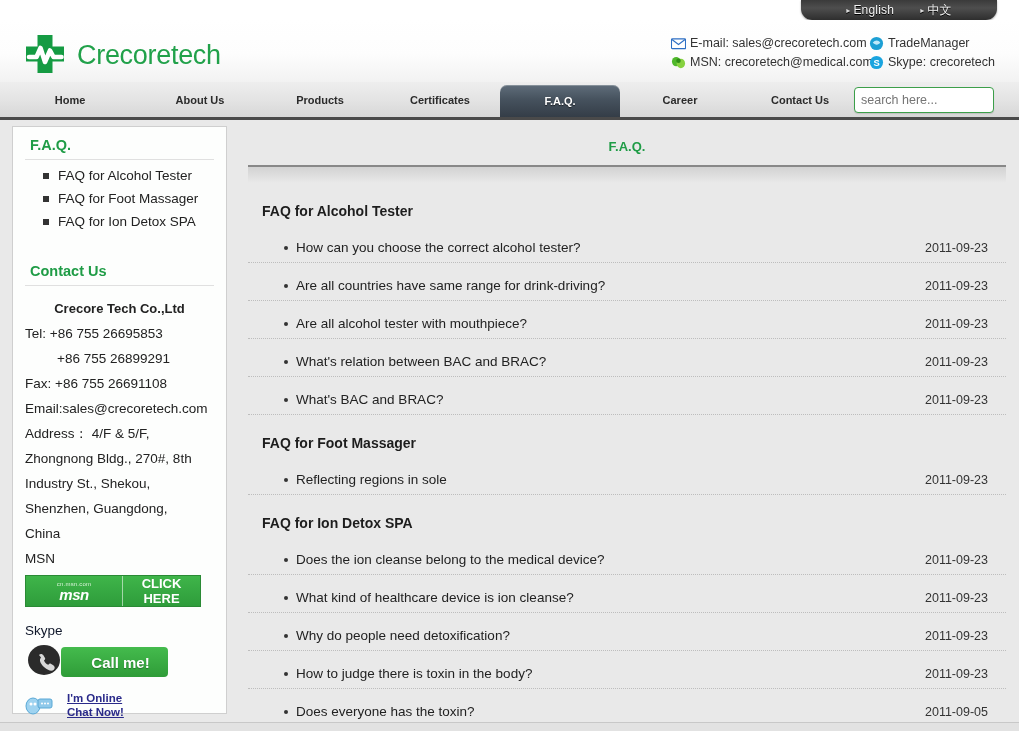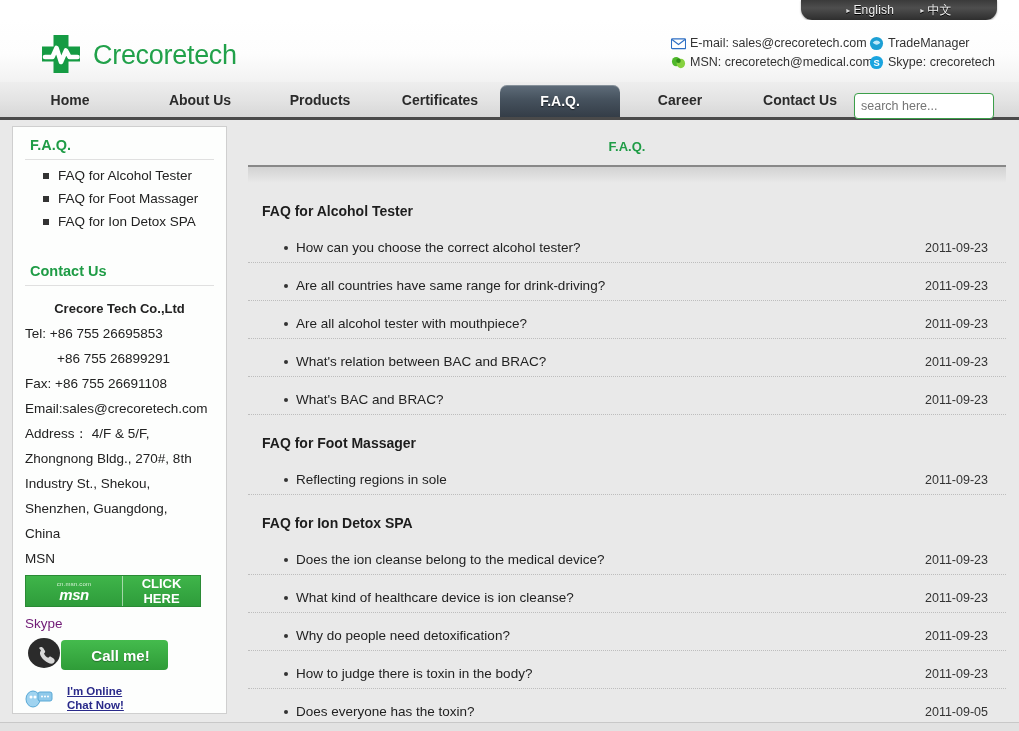--- a/index.html
+++ b/index.html
@@ -32,21 +32,21 @@
     text-shadow: 0 1px 0 #000;
   }
   .lang-arrow { font-size: 8px; color: #dcdcdc; }
 
   
   .header {
     position: absolute; top: 20px; left: 0; width: 1019px; height: 62px;
     background: linear-gradient(to bottom, #ffffff 0%, #fdfdfd 55%, #f2f2f2 100%);
   }
   .logo-wrap {
-    position: absolute; left: 40px; top: 14px;
+    position: absolute; left: 24px; top: 14px;
     display: flex; align-items: center; gap: 11px;
   }
   .logo-mark { width: 42px; height: 42px; display: block; }
   .logo-text {
     font-size: 27px; color: #21a14a; font-weight: 400;
     letter-spacing: -0.3px;
   }
 
   .contact-block {
     position: absolute; right: 24px; top: 14px;
@@ -66,21 +66,21 @@
     position: absolute; top: 82px; left: 0; width: 1019px; height: 35px;
     background: linear-gradient(to bottom, #eeeeee 0%, #e4e4e4 50%, #d7d7d7 100%);
     border-bottom: 3px solid #4a4a4a;
   }
   .nav-items {
     position: absolute; left: 0; top: 0; height: 35px;
     display: flex; align-items: stretch;
   }
   .nav-item {
     display: flex; align-items: center; justify-content: center;
-    font-size: 14px; font-weight: bold; color: #2b2b2b;
+    font-size: 11px; font-weight: bold; color: #2b2b2b;
     cursor: pointer; padding: 0 10px;
     width: 100px; text-align: center;
   }
   .nav-item.w-home { width: 120px; }
   .nav-item.active {
     background: linear-gradient(to bottom, #5f6d7a 0%, #46525e 45%, #343d47 100%);
     color: #ffffff;
     border-radius: 7px 7px 0 0;
     box-shadow: inset 0 1px 0 rgba(255,255,255,.25);
     text-shadow: 0 1px 1px rgba(0,0,0,.6);
@@ -89,21 +89,20 @@
   .search-box {
     position: absolute; right: 25px; top: 5px;
     width: 140px; height: 26px;
     border: 1px solid #3c9f4a;
     border-radius: 4px;
     background: #ffffff;
     display: flex; align-items: center;
     box-sizing: border-box;
     box-shadow: 0 1px 1px rgba(0,0,0,.12);
     overflow: hidden;
-    margin-top: 6px;
   }
   .search-input {
     border: 0; outline: 0; flex: 1; height: 100%;
     font-size: 12.5px; color: #333; padding-left: 6px;
     font-family: "Liberation Sans", sans-serif;
     background: transparent;
   }
 
   
   .page {
@@ -162,21 +161,21 @@
     font-size: 6px; color: #d8f3d8; line-height: 6px; letter-spacing: .2px;
   }
   .msn-word {
     font-size: 15px; font-weight: bold; color: #ffffff; font-style: italic;
     line-height: 15px; letter-spacing: -.5px;
   }
   .msn-right {
     flex: 1; text-align: center; color: #ffffff;
     font-size: 13px; font-weight: bold;
   }
-  .skype-label { font-size: 13.5px; color: #701a75; margin-top: 9px; }
+  .skype-label { font-size: 13.5px; color: #0f172a; margin-top: 16px; }
   .skype-btn {
     margin-top: 5px; width: 135px; height: 38px; position: relative; cursor: pointer;
   }
   .skype-pill {
     position: absolute; left: 36px; top: 4px; width: 107px; height: 30px;
     background: linear-gradient(to bottom, #44bb4d 0%, #2f9c38 100%);
     border-radius: 4px;
     display: flex; align-items: center; justify-content: center;
     color: #ffffff; font-size: 15px; font-weight: bold;
     text-shadow: 0 1px 1px rgba(0,0,0,.3);

